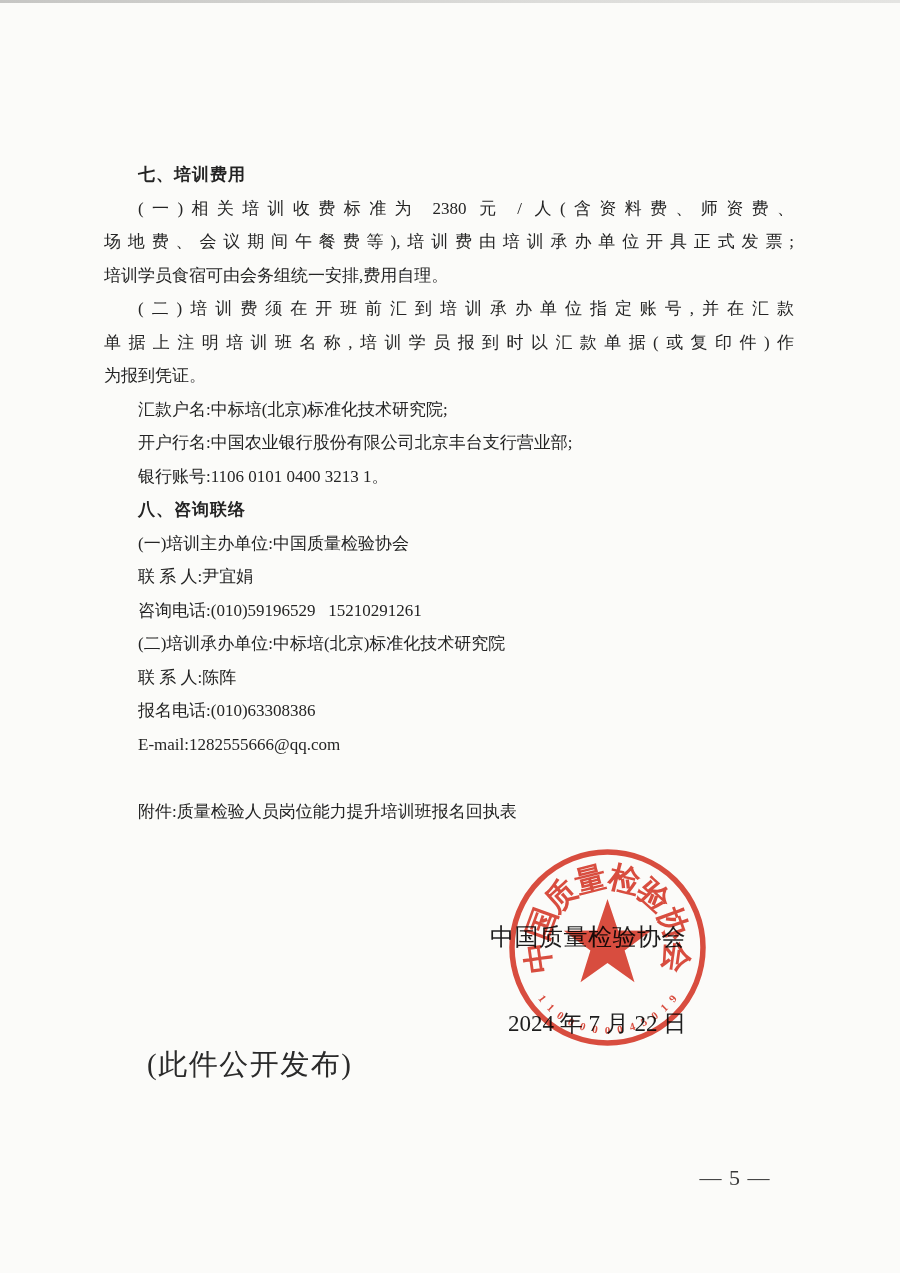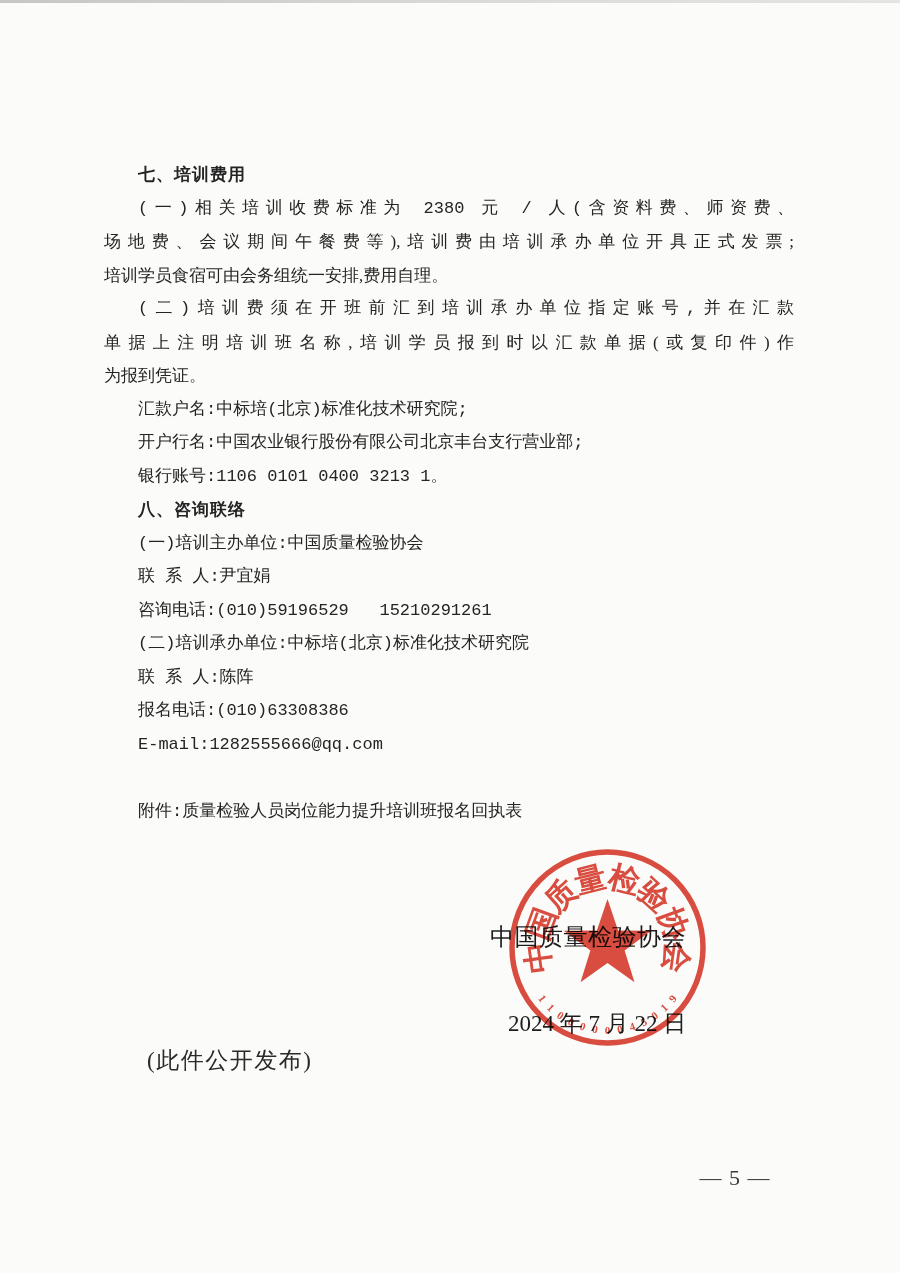--- a/index.html
+++ b/index.html
@@ -16,39 +16,39 @@
   .scan-edge {
     position:absolute; top:0; left:0; width:100%; height:3px;
     background:linear-gradient(to right, #c6c6c4, #dcdcda 60%, #e4e4e2);
   }
   .content {
     position:absolute; left:104px; top:158px; width:690px;
     font-size:17px; line-height:33.5px;
     white-space:pre-wrap;
   }
   .line { min-height:33.5px; }
-  .ind  { text-indent:2em;font-family:Liberation Mono, monospace; }
+  .ind  { text-indent:2em; }
   .fill { text-align:justify; text-align-last:justify; }
   .bold { font-weight:700; font-family:"Liberation Sans", sans-serif; letter-spacing:1px; }
   .gap  { margin-top:33.5px; }
   .sig-org {
     position:absolute; left:490px; top:921px;
     font-size:24px; letter-spacing:0.5px; white-space:pre-wrap; color:#1d1d1d;
   }
   .sig-date {
     position:absolute; left:508px; top:1008px;
     font-size:23px; white-space:pre-wrap; color:#1d1d1d;
   }
   .seal {
     position:absolute; left:505px; top:845px; width:205px; height:205px;
     mix-blend-mode:multiply; opacity:0.9;
   }
   .footer-note {
     position:absolute; left:147px; top:1045px;
-    font-size:23px; letter-spacing:1.5px; white-space:pre-wrap; color:#2a2a2a;
+    font-size:29px; letter-spacing:1.5px; white-space:pre-wrap; color:#2a2a2a;
   }
   .page-number {
     position:absolute; left:660px; top:1165px; width:150px;
     text-align:center; font-size:22px; letter-spacing:1px;
     white-space:pre-wrap; color:#3a3a3a;
     font-family:"Liberation Serif", serif;
   }
 </style>
 </head>
 <body>

